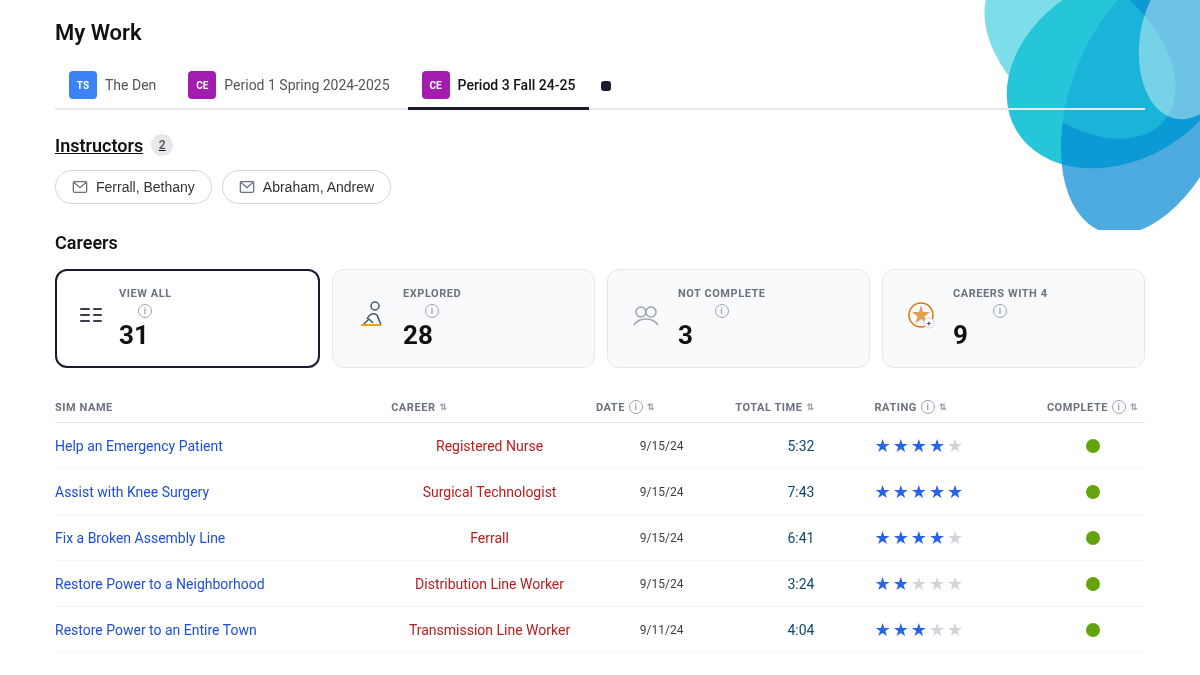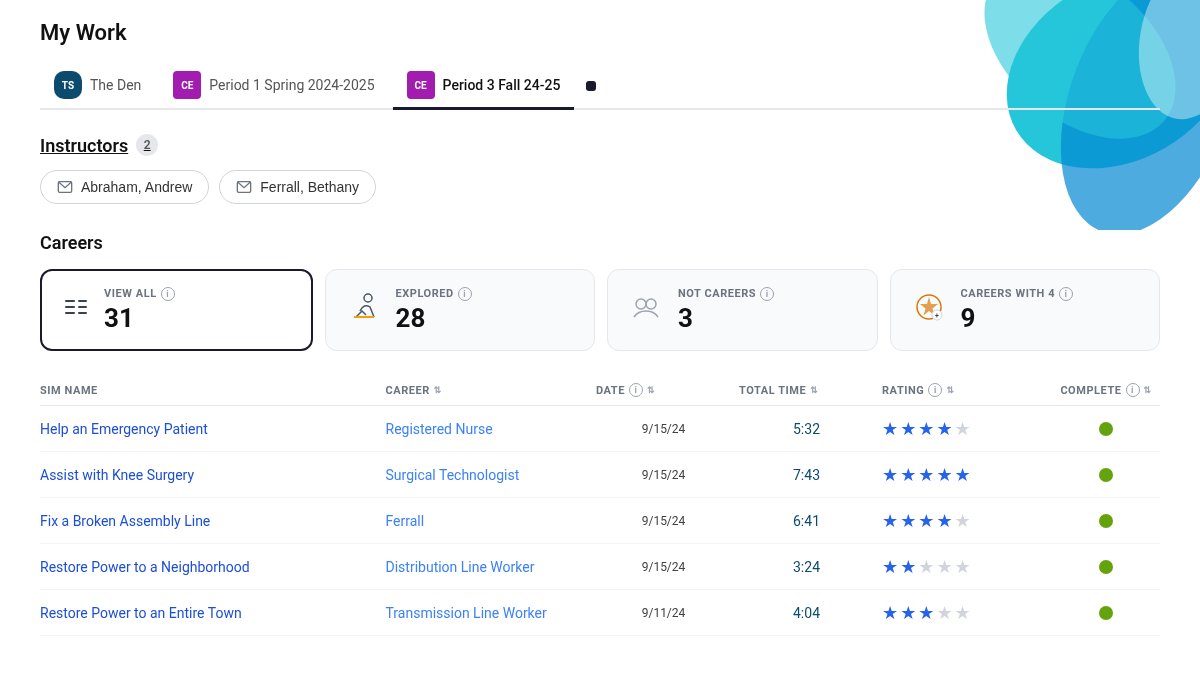--- a/index.html
+++ b/index.html
@@ -7,21 +7,21 @@
       font-family: -apple-system, BlinkMacSystemFont, 'Segoe UI', Roboto, sans-serif;
       background: #fff;
       color: #222;
       width: 1200px;
       height: 675px;
       overflow: hidden;
       position: relative;
     }
 
     .page-container {
-      padding: 20px 40px;
+      padding: 20px 55px;
       position: relative;
       overflow: hidden;
       height: 675px;
     }
 
     
     .blob-decoration {
       position: absolute;
       top: -10px;
       right: -20px;
@@ -76,21 +76,21 @@
       height: 28px;
       border-radius: 4px;
       display: flex;
       align-items: center;
       justify-content: center;
       font-size: 10px;
       font-weight: 700;
       color: white;
     }
 
-    .tab-icon.ts { background: #0c4a6e; border-radius: 10px; }
+    .tab-icon.ts { background: #3b82f6; }
     .tab-icon.ce { background: #a21caf; }
 
     .tab-dot {
       width: 10px;
       height: 10px;
       background: #1a1a2e;
       border-radius: 3px;
       margin-left: 8px;
       align-self: center;
     }
@@ -186,23 +186,24 @@
       display: flex;
       flex-direction: column;
     }
 
     .career-card-label {
       font-size: 11px;
       font-weight: 700;
       color: #6b7280;
       letter-spacing: 0.05em;
       display: flex;
-      align-items: flex-start;
+      align-items: center;
       gap: 4px;
       margin-bottom: 2px;
+      flex-direction: column;
     }
 
     .career-card-num {
       font-size: 26px;
       font-weight: 700;
       color: #111;
     }
 
     .info-icon {
       width: 14px;
@@ -257,21 +258,22 @@
 
     .sim-name {
       font-size: 14px;
       font-weight: 400;
       color: #1d4ed8;
       cursor: pointer;
     }
 
     .career-cell {
       font-size: 14px;
-      color: #3b82f6;
+      color: #b91c1c;
+      text-align: center;
     }
 
     .date-cell {
       font-size: 12px;
       color: #404040;
       text-align: center;
     }
 
     .time-cell {
       font-size: 14px;
@@ -338,28 +340,28 @@
     <span>Instructors</span>
     <div class="badge">2</div>
   </div>
 
   <div class="instructors-row">
     <button class="instructor-btn">
       <svg viewBox="0 0 24 24" fill="none" stroke="currentColor" stroke-width="2">
         <rect x="2" y="4" width="20" height="16" rx="2"></rect>
         <polyline points="2,4 12,13 22,4"></polyline>
       </svg>
-      <span>Abraham, Andrew</span>
+      <span>Ferrall, Bethany</span>
     </button>
     <button class="instructor-btn">
       <svg viewBox="0 0 24 24" fill="none" stroke="currentColor" stroke-width="2">
         <rect x="2" y="4" width="20" height="16" rx="2"></rect>
         <polyline points="2,4 12,13 22,4"></polyline>
       </svg>
-      <span>Ferrall, Bethany</span>
+      <span>Abraham, Andrew</span>
     </button>
   </div>
 
   <div class="careers-title">Careers</div>
 
   <div class="career-cards">
 
     <div class="career-card active">
       <div class="career-card-icon" style="font-size:22px;">
         <svg width="28" height="28" viewBox="0 0 28 28" fill="none">
@@ -401,21 +403,21 @@
     <div class="career-card">
       <div class="career-card-icon">
         <svg width="36" height="36" viewBox="0 0 36 36" fill="none">
           <circle cx="13" cy="15" r="5" fill="none" stroke="#9ca3af" stroke-width="1.5"></circle>
           <circle cx="23" cy="15" r="5" fill="none" stroke="#9ca3af" stroke-width="1.5"></circle>
           <path d="M6 28 Q10 22 18 22 Q26 22 30 28" stroke="#9ca3af" stroke-width="1.5" fill="none"></path>
         </svg>
       </div>
       <div class="career-card-info">
         <div class="career-card-label">
-          <span>NOT CAREERS</span>
+          <span>NOT COMPLETE</span>
           <span class="info-icon">i</span>
         </div>
         <div class="career-card-num">3</div>
       </div>
     </div>
 
     <div class="career-card">
       <div class="career-card-icon">
         <svg width="36" height="36" viewBox="0 0 36 36" fill="none">
           <circle cx="18" cy="18" r="12" fill="none" stroke="#d97706" stroke-width="1.5"></circle>

